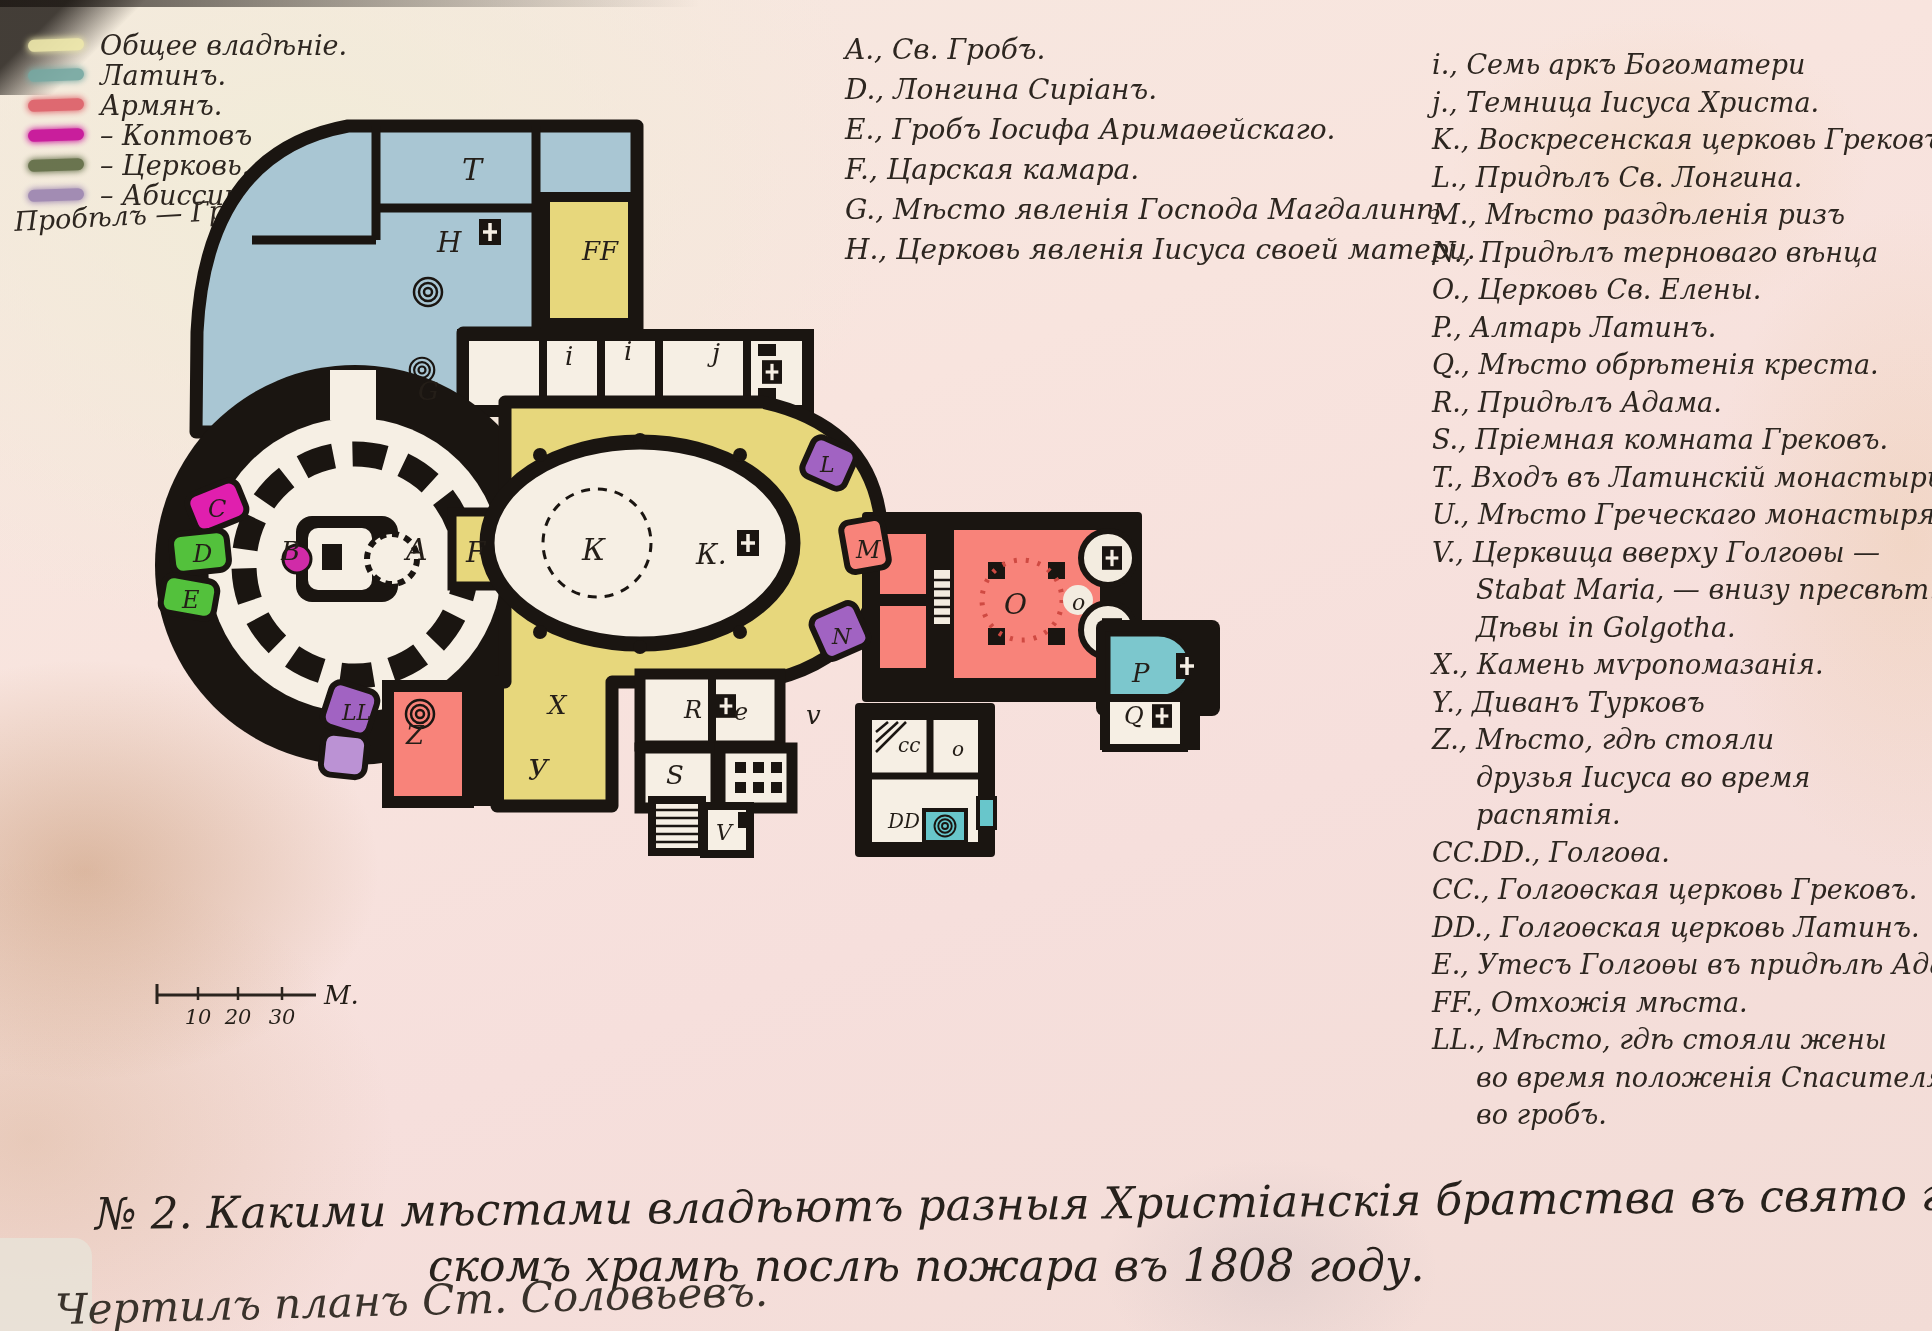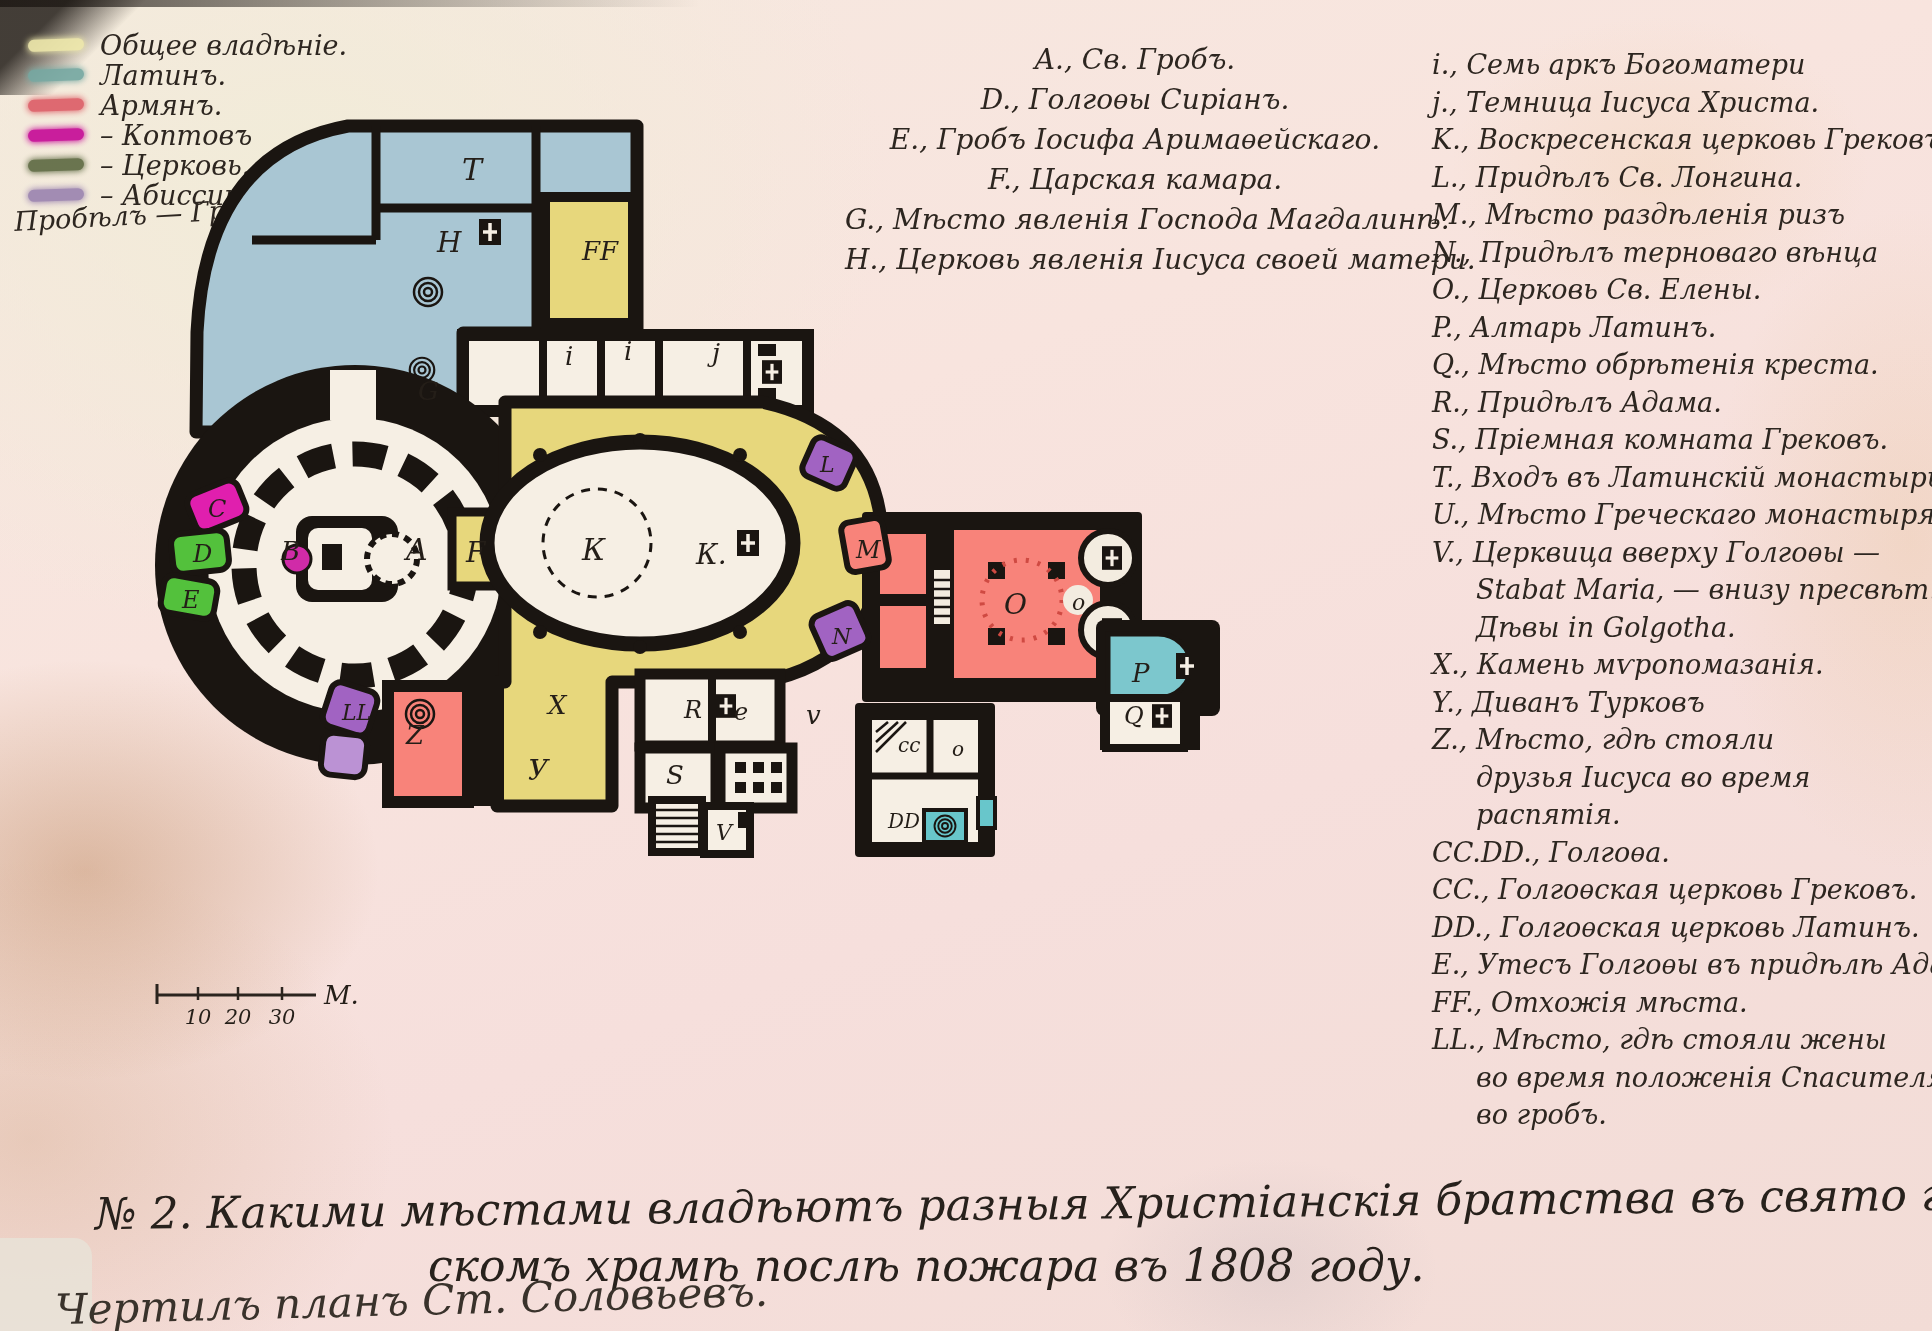--- a/index.html
+++ b/index.html
@@ -15,21 +15,21 @@
   .hand{font-family:"DejaVu Serif",serif;font-style:italic;color:#2d2620;}
   .abs{position:absolute;}
   
   .legend{left:28px;top:30px;}
   .legend-row{display:flex;align-items:center;height:30px;}
   .legend-swatch{display:inline-block;width:56px;height:12px;border-radius:6px;
     transform:rotate(-2deg);margin-right:16px;flex:none;opacity:.92;}
   .legend-label{font-size:27px;white-space:nowrap;}
   .legend-foot{left:14px;top:198px;font-size:27px;transform:rotate(-3deg);white-space:nowrap;}
   
-  .center-list{left:845px;top:40px;width:580px;text-align:center;}
+  .center-list{left:845px;top:30px;width:580px;}
   .center-list .list-line{font-size:28px;line-height:40px;white-space:nowrap;}
   .right-list{left:1432px;top:46px;width:520px;}
   .right-list .list-line{font-size:27px;line-height:37.5px;white-space:nowrap;}
   .list-line.cont{padding-left:44px;}
   
   .caption1{left:95px;top:1178px;font-size:44px;white-space:nowrap;transform:rotate(-.6deg);color:#27211c;}
   .caption2{left:428px;top:1240px;font-size:44px;white-space:nowrap;color:#27211c;}
   .signature{left:55px;top:1276px;font-size:42px;white-space:nowrap;transform:rotate(-1.5deg);color:#39322b;}
   
   .corner-tl{left:0;top:0;width:150px;height:95px;
@@ -72,21 +72,21 @@
       </div>
       <div class="legend-row">
         <span class="legend-swatch" style="background: rgb(156, 133, 176); box-shadow: rgb(156, 133, 176) 0px 0px 6px 1px;"></span>
         <span class="legend-label hand">– Абиссинцевъ</span>
       </div>
     </div>
   <div class="abs hand legend-foot">Пробѣлъ — Грековъ.</div>
 
   <div class="abs center-list" id="center-list">
       <div class="list-line hand">A., Св. Гробъ.</div>
-      <div class="list-line hand">D., Голгоѳы Сиріанъ.</div>
+      <div class="list-line hand">D., Лонгина Сиріанъ.</div>
       <div class="list-line hand">E., Гробъ Іосифа Аримаѳейскаго.</div>
       <div class="list-line hand">F., Царская камара.</div>
       <div class="list-line hand">G., Мѣсто явленія Господа Магдалинѣ.</div>
       <div class="list-line hand">H., Церковь явленія Іисуса своей матери.</div>
     </div>
 
   <div class="abs right-list" id="right-list">
       <div class="list-line hand">i., Семь аркъ Богоматери</div>
       <div class="list-line hand">j., Темница Іисуса Христа.</div>
       <div class="list-line hand">K., Воскресенская церковь Грековъ.</div>

